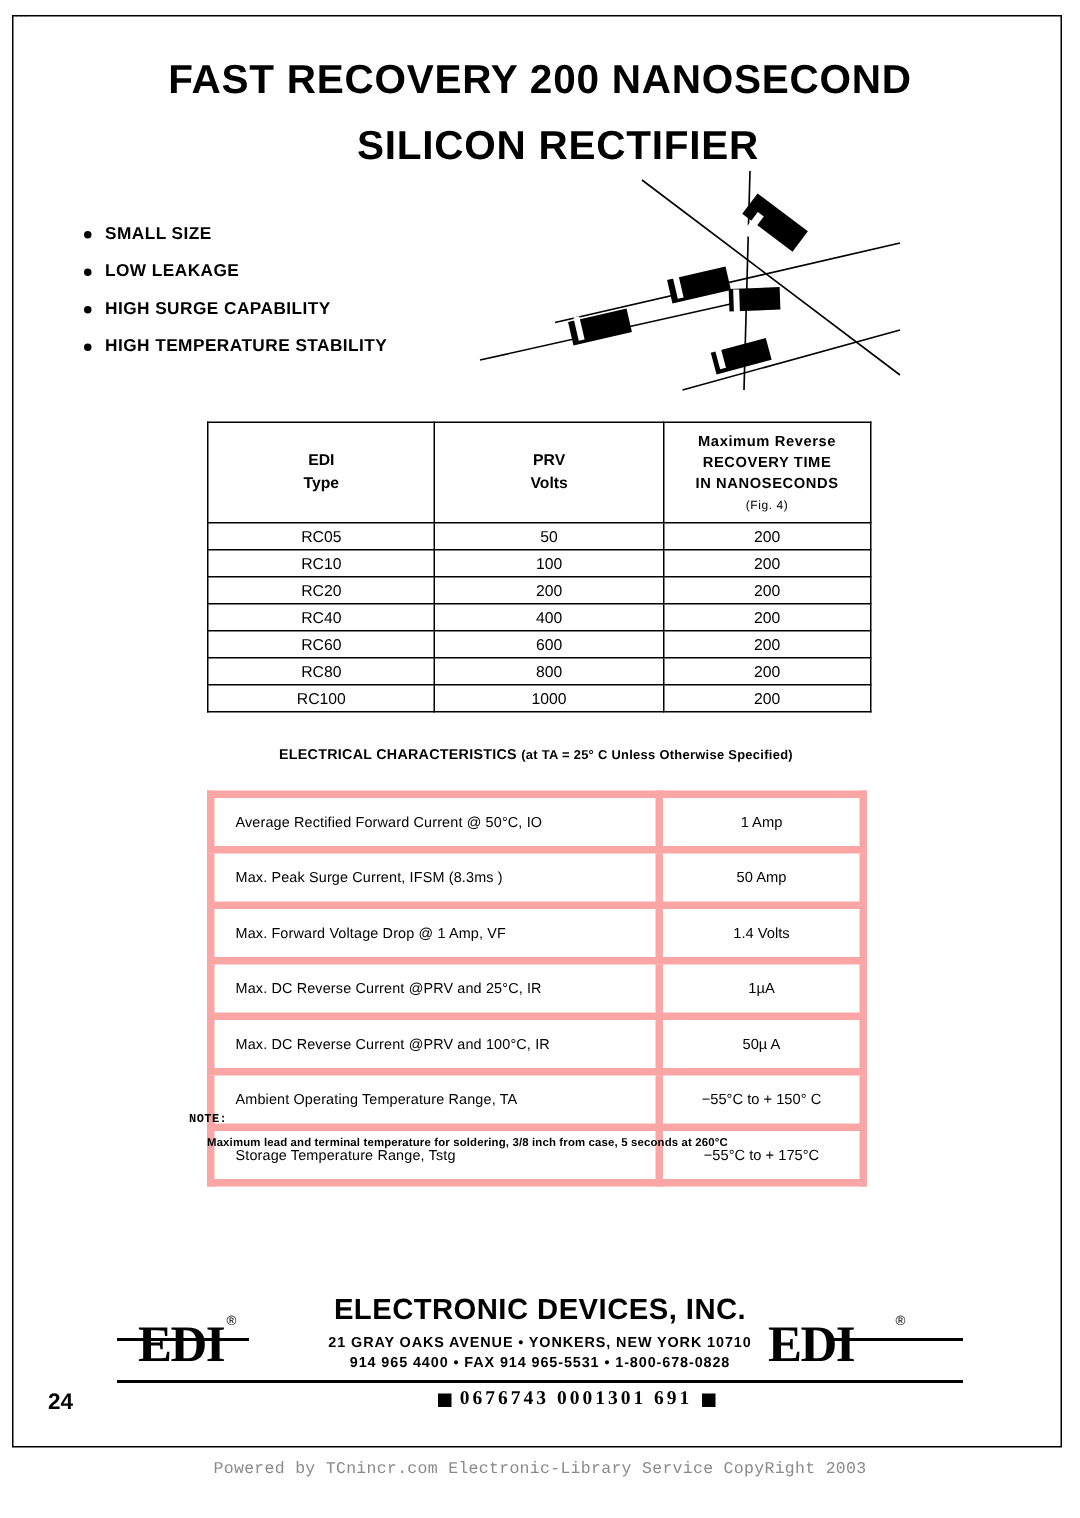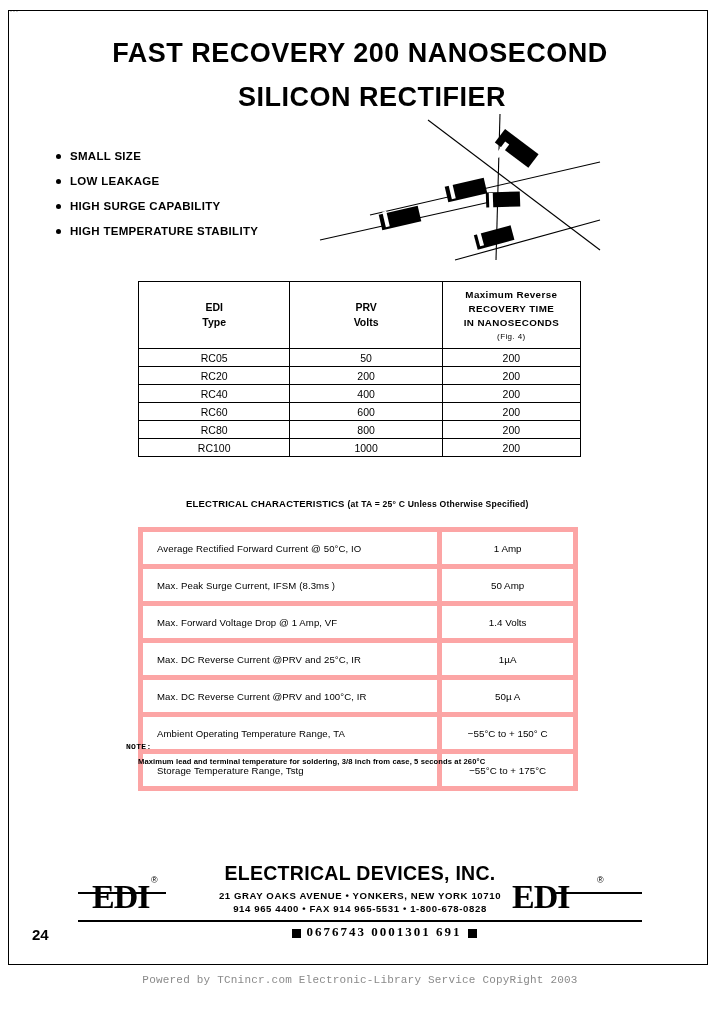--- a/index.html
+++ b/index.html
@@ -397,20 +397,25 @@
         </th>
       </tr>
     </thead>
     <tbody>
       <tr>
         <td>RC05</td>
         <td>50</td>
         <td>200</td>
       </tr>
       <tr>
+        <td>RC10</td>
+        <td>100</td>
+        <td>200</td>
+      </tr>
+      <tr>
         <td>RC20</td>
         <td>200</td>
         <td>200</td>
       </tr>
       <tr>
         <td>RC40</td>
         <td>400</td>
         <td>200</td>
       </tr>
       <tr>
@@ -473,21 +478,21 @@
   <div class="note-body">Maximum lead and terminal temperature for soldering, 3/8 inch from case, 5 seconds at 260°C</div>
 
   <div class="footer">
     <div class="rule-left"></div>
     <div class="rule-right"></div>
     <div class="rule-under"></div>
     <div class="edi-left">EDI</div>
     <div class="reg-l">®</div>
     <div class="edi-right">EDI</div>
     <div class="reg-r">®</div>
-    <div class="company">ELECTRICAL DEVICES, INC.</div>
+    <div class="company">ELECTRONIC DEVICES, INC.</div>
     <div class="addr1">21 GRAY OAKS AVENUE • YONKERS, NEW YORK 10710</div>
     <div class="addr2">914 965 4400  •  FAX  914 965-5531  •  1-800-678-0828</div>
   </div>
 
   <div class="page-num">24</div>
   <div class="barcode-line">
     <span class="sq"></span><span>0676743 0001301 691</span><span class="sq"></span>
   </div>
 
   <div class="powered">Powered by TCnincr.com Electronic-Library Service CopyRight 2003</div>

